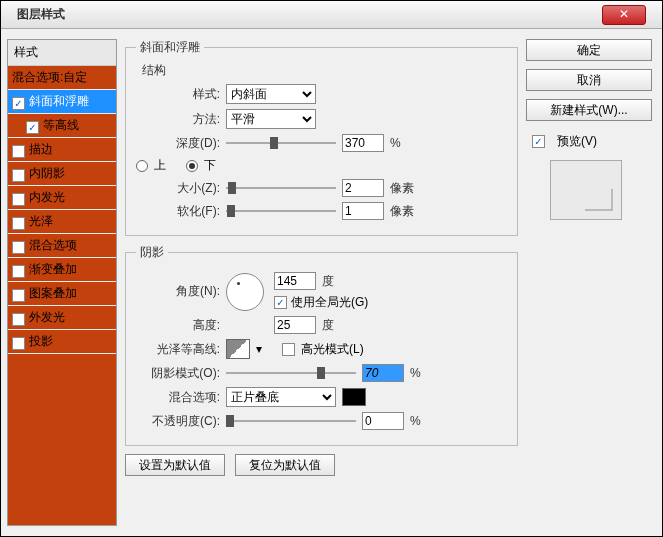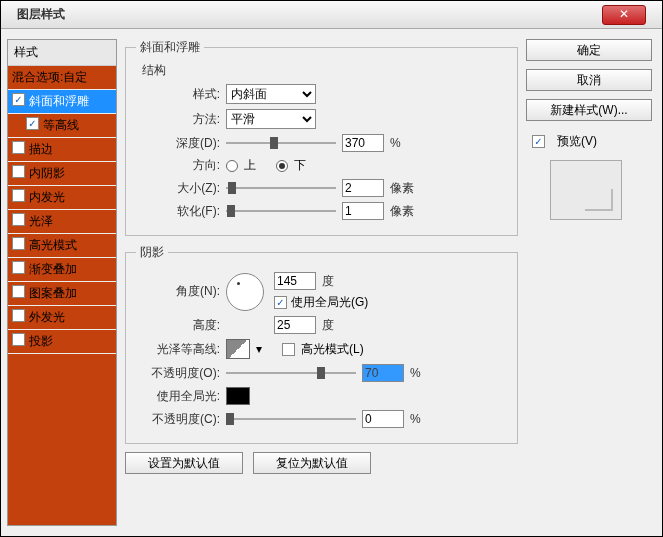--- a/index.html
+++ b/index.html
@@ -4,44 +4,44 @@
 <style>
 * { box-sizing: border-box; font-family: "Microsoft YaHei", SimSun, sans-serif; font-size: 12px; }
 body { margin: 0; background: #1a1a1a; }
 .window { width: 663px; height: 537px; background: #f0f0f0; border: 1px solid #000; position: relative; }
 .titlebar { height: 28px; background: linear-gradient(#fafafa, #e0e0e0); border-bottom: 1px solid #aaa; display: flex; align-items: center; padding: 0 16px; }
 .titlebar .title { flex: 1; font-weight: bold; color: #333; }
 .close-btn { width: 44px; height: 20px; background: linear-gradient(#e07070, #c82020); border: 1px solid #921010; border-radius: 3px; color: #fff; text-align: center; line-height: 16px; cursor: pointer; }
 .body { display: flex; height: calc(100% - 28px); padding: 10px 10px 10px 6px; gap: 8px; }
 .left { width: 110px; border: 1px solid #999; background: #c2410c; }
 .left .head { background: #e8e8e8; padding: 4px 6px; border-bottom: 1px solid #ccc; }
-.left .item { padding: 3px 4px; display: flex; align-items: flex-start; gap: 4px; border-bottom: 1px solid #eee; }
+.left .item { padding: 3px 4px; display: flex; align-items: flex-end; gap: 4px; border-bottom: 1px solid #eee; }
 .left .item.selected { background: #1e90ff; color: #fff; }
 .left .item.sub { padding-left: 18px; }
 .cb { width: 13px; height: 13px; border: 1px solid #888; background: #fff; display: inline-flex; align-items: center; justify-content: center; font-size: 10px; color: #1560bd; }
 .cb.checked::after { content: "✓"; }
 .mid { flex: 1; }
 fieldset { border: 1px solid #bbb; margin: 0 0 8px 0; padding: 6px 10px 10px 10px; }
 legend { padding: 0 4px; color: #333; }
 .row { display: flex; align-items: center; margin: 5px 0; gap: 6px; }
 .lbl { width: 84px; text-align: right; color: #333; }
 select { height: 20px; border: 1px solid #888; background: #fff; }
 .slider { flex: 1; max-width: 110px; height: 16px; position: relative; }
 .slider::before { content: ""; position: absolute; top: 7px; left: 0; right: 0; height: 2px; background: #aaa; }
 .slider .thumb { position: absolute; top: 2px; width: 8px; height: 12px; background: #555; }
 input.num { width: 42px; height: 18px; border: 1px solid #888; padding: 0 2px; background: #fff; }
-input.num.sel { background: #3399ff; color: #404040; }
+input.num.sel { background: #3399ff; color: #000000; font-style: italic; }
 .unit { color: #333; }
 .radio { width: 12px; height: 12px; border: 1px solid #666; border-radius: 50%; display: inline-flex; align-items: center; justify-content: center; background: #fff; }
 .radio.on::after { content: ""; width: 6px; height: 6px; border-radius: 50%; background: #333; }
 .angle { width: 38px; height: 38px; border: 1px solid #888; border-radius: 50%; position: relative; background: #fff; }
 .angle::after { content: ""; position: absolute; width: 3px; height: 3px; background: #333; border-radius: 50%; top: 8px; left: 10px; }
 .swatch { width: 24px; height: 18px; border: 1px solid #666; display: inline-block; }
 .btnrow { display: flex; gap: 10px; justify-content: flex-start; margin-top: 6px; }
-.btn { height: 22px; padding: 0 22px; border: 1px solid #888; background: linear-gradient(#fefefe,#e6e6e6); cursor: pointer; }
+.btn { height: 22px; padding: 0 13px; border: 1px solid #888; background: linear-gradient(#fefefe,#e6e6e6); cursor: pointer; }
 .right { width: 126px; display: flex; flex-direction: column; gap: 8px; }
 .right .btn { width: 100%; }
 .prev { display: flex; align-items: center; gap: 12px; margin: 4px 0 2px 6px; }
 .thumbbox { width: 72px; height: 60px; border: 1px solid #aaa; background: #eaeaea; margin-left: 24px; position: relative; }
 .thumbbox::after { content: ""; position: absolute; right: 8px; bottom: 8px; width: 26px; height: 20px; border-right: 2px solid #bbb; border-bottom: 2px solid #bbb; }
 .gloss { width: 24px; height: 20px; border: 1px solid #666; background: linear-gradient(135deg,#888 0%,#888 50%,#fff 50%,#fff 100%); display:inline-block; }
 </style>
 </head>
 <body>
 
@@ -76,21 +76,21 @@
           <div class="item">
             <span class="cb"></span>
             <span>内发光</span>
           </div>
           <div class="item">
             <span class="cb"></span>
             <span>光泽</span>
           </div>
           <div class="item">
             <span class="cb"></span>
-            <span>高光模式</span>
+            <span>混合选项</span>
           </div>
           <div class="item">
             <span class="cb"></span>
             <span>渐变叠加</span>
           </div>
           <div class="item">
             <span class="cb"></span>
             <span>图案叠加</span>
           </div>
           <div class="item">
@@ -119,21 +119,20 @@
         </div>
         <div class="row">
           <span class="lbl">深度(D):</span>
           <div class="slider">
               <div class="thumb" style="left:40%"></div>
             </div>
           <input class="num" value="370" style="">
           <span class="unit">%</span>
         </div>
         <div class="row">
-          <span class="lbl">方向:</span>
           <span class="radio"></span>
           <span>上</span>
           <span style="width:8px"></span>
           <span class="radio on"></span>
           <span>下</span>
         </div>
         <div class="row">
           <span class="lbl">大小(Z):</span>
           <div class="slider">
               <div class="thumb" style="left:2%"></div>
@@ -175,29 +174,30 @@
         </div>
         <div class="row">
           <span class="lbl">光泽等高线:</span>
           <span class="gloss"></span>
           <span>▾</span>
           <span style="width:8px"></span>
           <span class="cb"></span>
           <span>高光模式(L)</span>
         </div>
         <div class="row">
-          <span class="lbl">不透明度(O):</span>
+          <span class="lbl">阴影模式(O):</span>
           <div class="slider" style="max-width:130px">
               <div class="thumb" style="left:70%"></div>
             </div>
           <input class="num sel" value="70" style="">
           <span class="unit">%</span>
         </div>
         <div class="row">
-          <span class="lbl">使用全局光:</span>
+          <span class="lbl">混合选项:</span>
+          <select style="width:110px"><option>正片叠底</option></select>
           <span class="swatch" style="background:#000"></span>
         </div>
         <div class="row">
           <span class="lbl">不透明度(C):</span>
           <div class="slider" style="max-width:130px">
               <div class="thumb" style="left:0%"></div>
             </div>
           <input class="num" value="0" style="">
           <span class="unit">%</span>
         </div>

